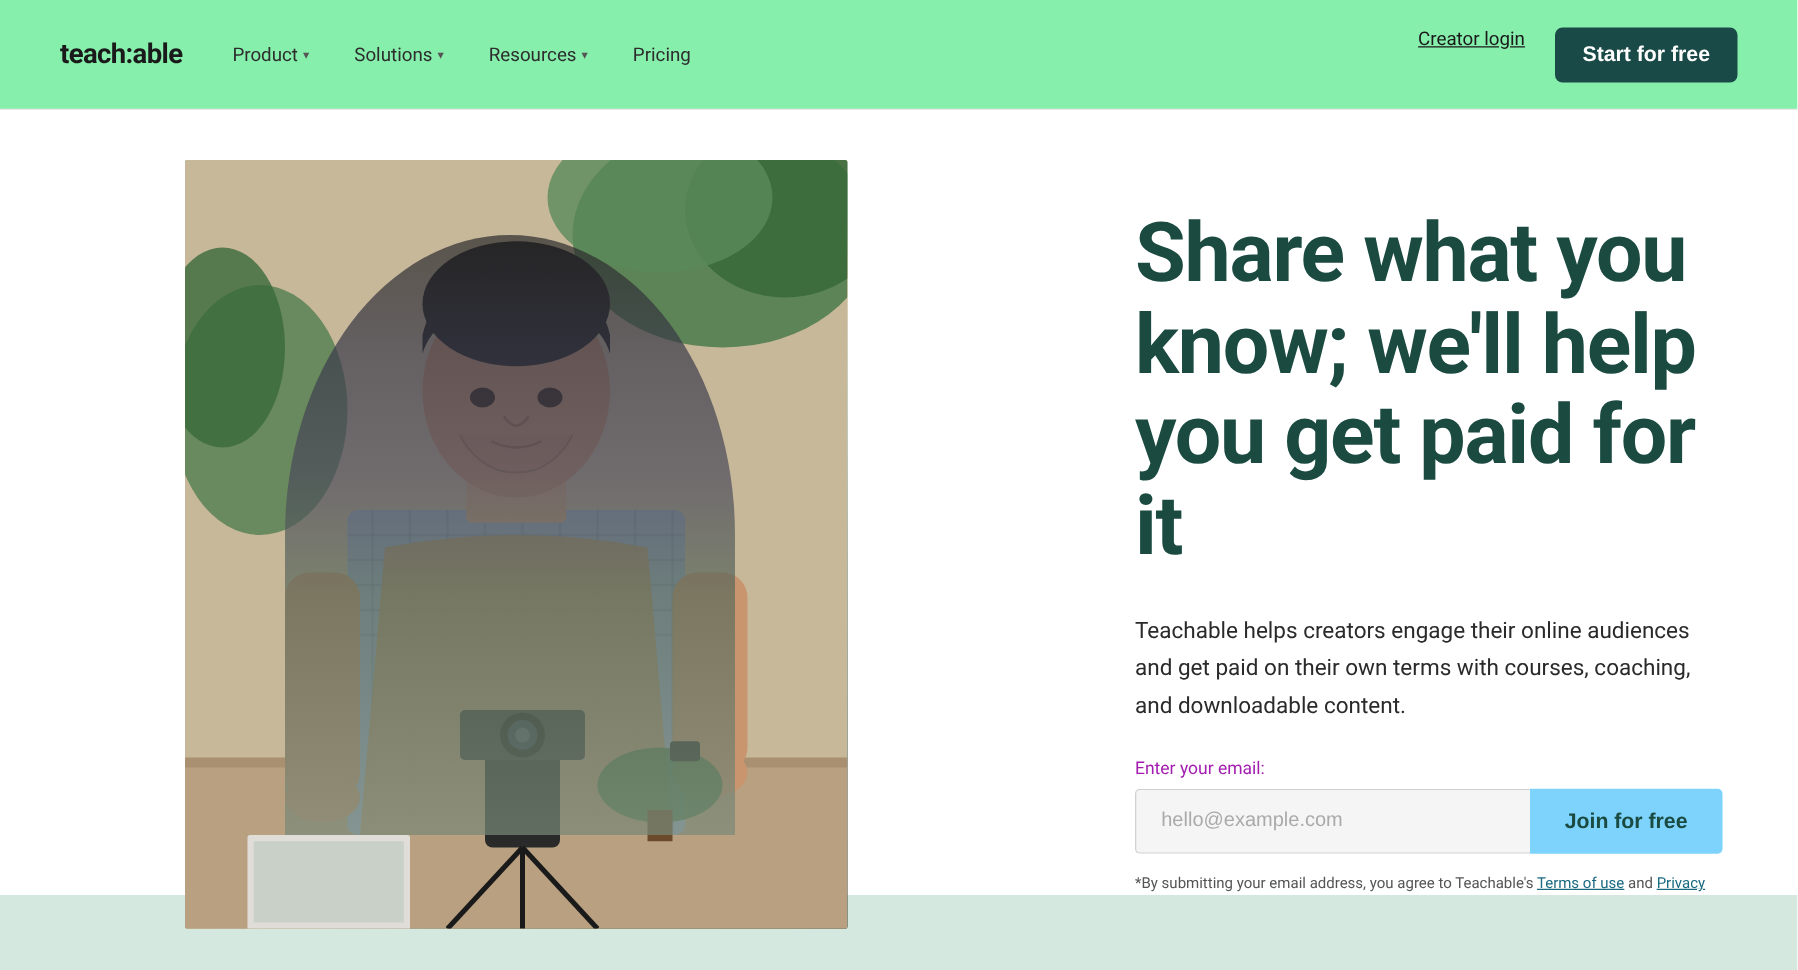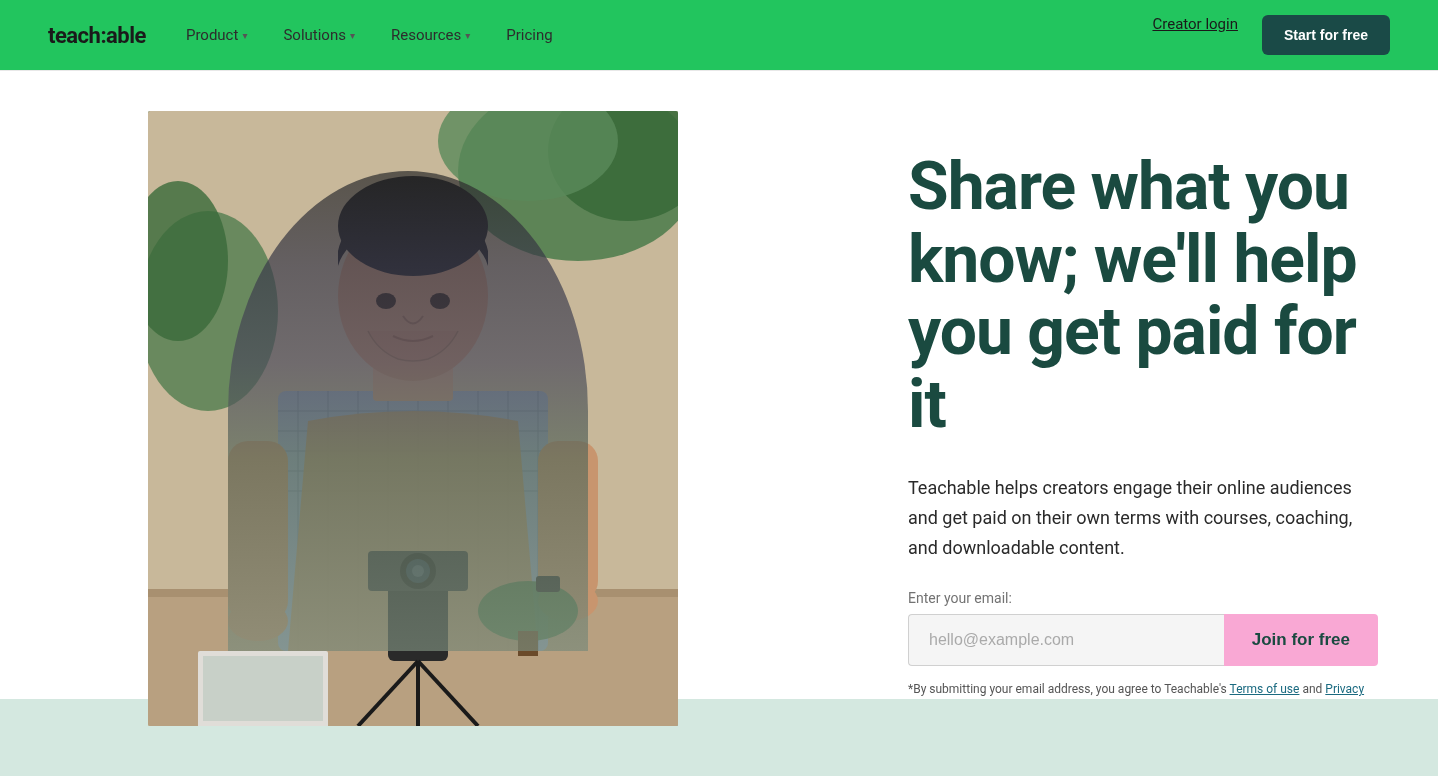--- a/index.html
+++ b/index.html
@@ -15,22 +15,22 @@
       min-height: 776px;
       overflow-x: hidden;
     }
 
     
     .navbar {
       display: flex;
       align-items: center;
       justify-content: space-between;
       padding: 0 48px;
-      height: 71px;
-      background: #22c55e;
+      height: 88px;
+      background: #86efac;
       border-bottom: 1px solid #e8e8e8;
       position: relative;
       z-index: 10;
     }
 
     .navbar-left {
       display: flex;
       align-items: center;
       gap: 40px;
     }
@@ -77,21 +77,21 @@
       cursor: pointer;
       font-weight: 400;
     }
 
     .start-free-btn {
       background: #1a4a47;
       color: #fff;
       border: none;
       padding: 12px 22px;
       border-radius: 6px;
-      font-size: 14px;
+      font-size: 17px;
       font-weight: 600;
       cursor: pointer;
     }
 
     
     .hero {
       display: flex;
       align-items: flex-start;
       min-height: 708px;
       background: #fff;
@@ -167,21 +167,21 @@
     .hero-subtext {
       font-size: 18px;
       color: #2a2a2a;
       line-height: 1.65;
       margin-bottom: 28px;
       max-width: 490px;
     }
 
     .email-label {
       font-size: 14px;
-      color: #737373;
+      color: #a21caf;
       margin-bottom: 8px;
       display: block;
     }
 
     .email-form {
       display: flex;
       gap: 0;
       align-items: flex-end;
       margin-bottom: 14px;
       max-width: 520px;
@@ -198,21 +198,21 @@
       color: #888;
       outline: none;
     }
 
     .email-input::placeholder {
       color: #aaa;
     }
 
     .join-btn {
       padding: 16px 28px;
-      background: #f9a8d4;
+      background: #7dd3fc;
       color: #1a4a40;
       border: none;
       border-radius: 0 4px 4px 0;
       font-size: 17px;
       font-weight: 700;
       cursor: pointer;
       white-space: nowrap;
     }
 
     .disclaimer {

